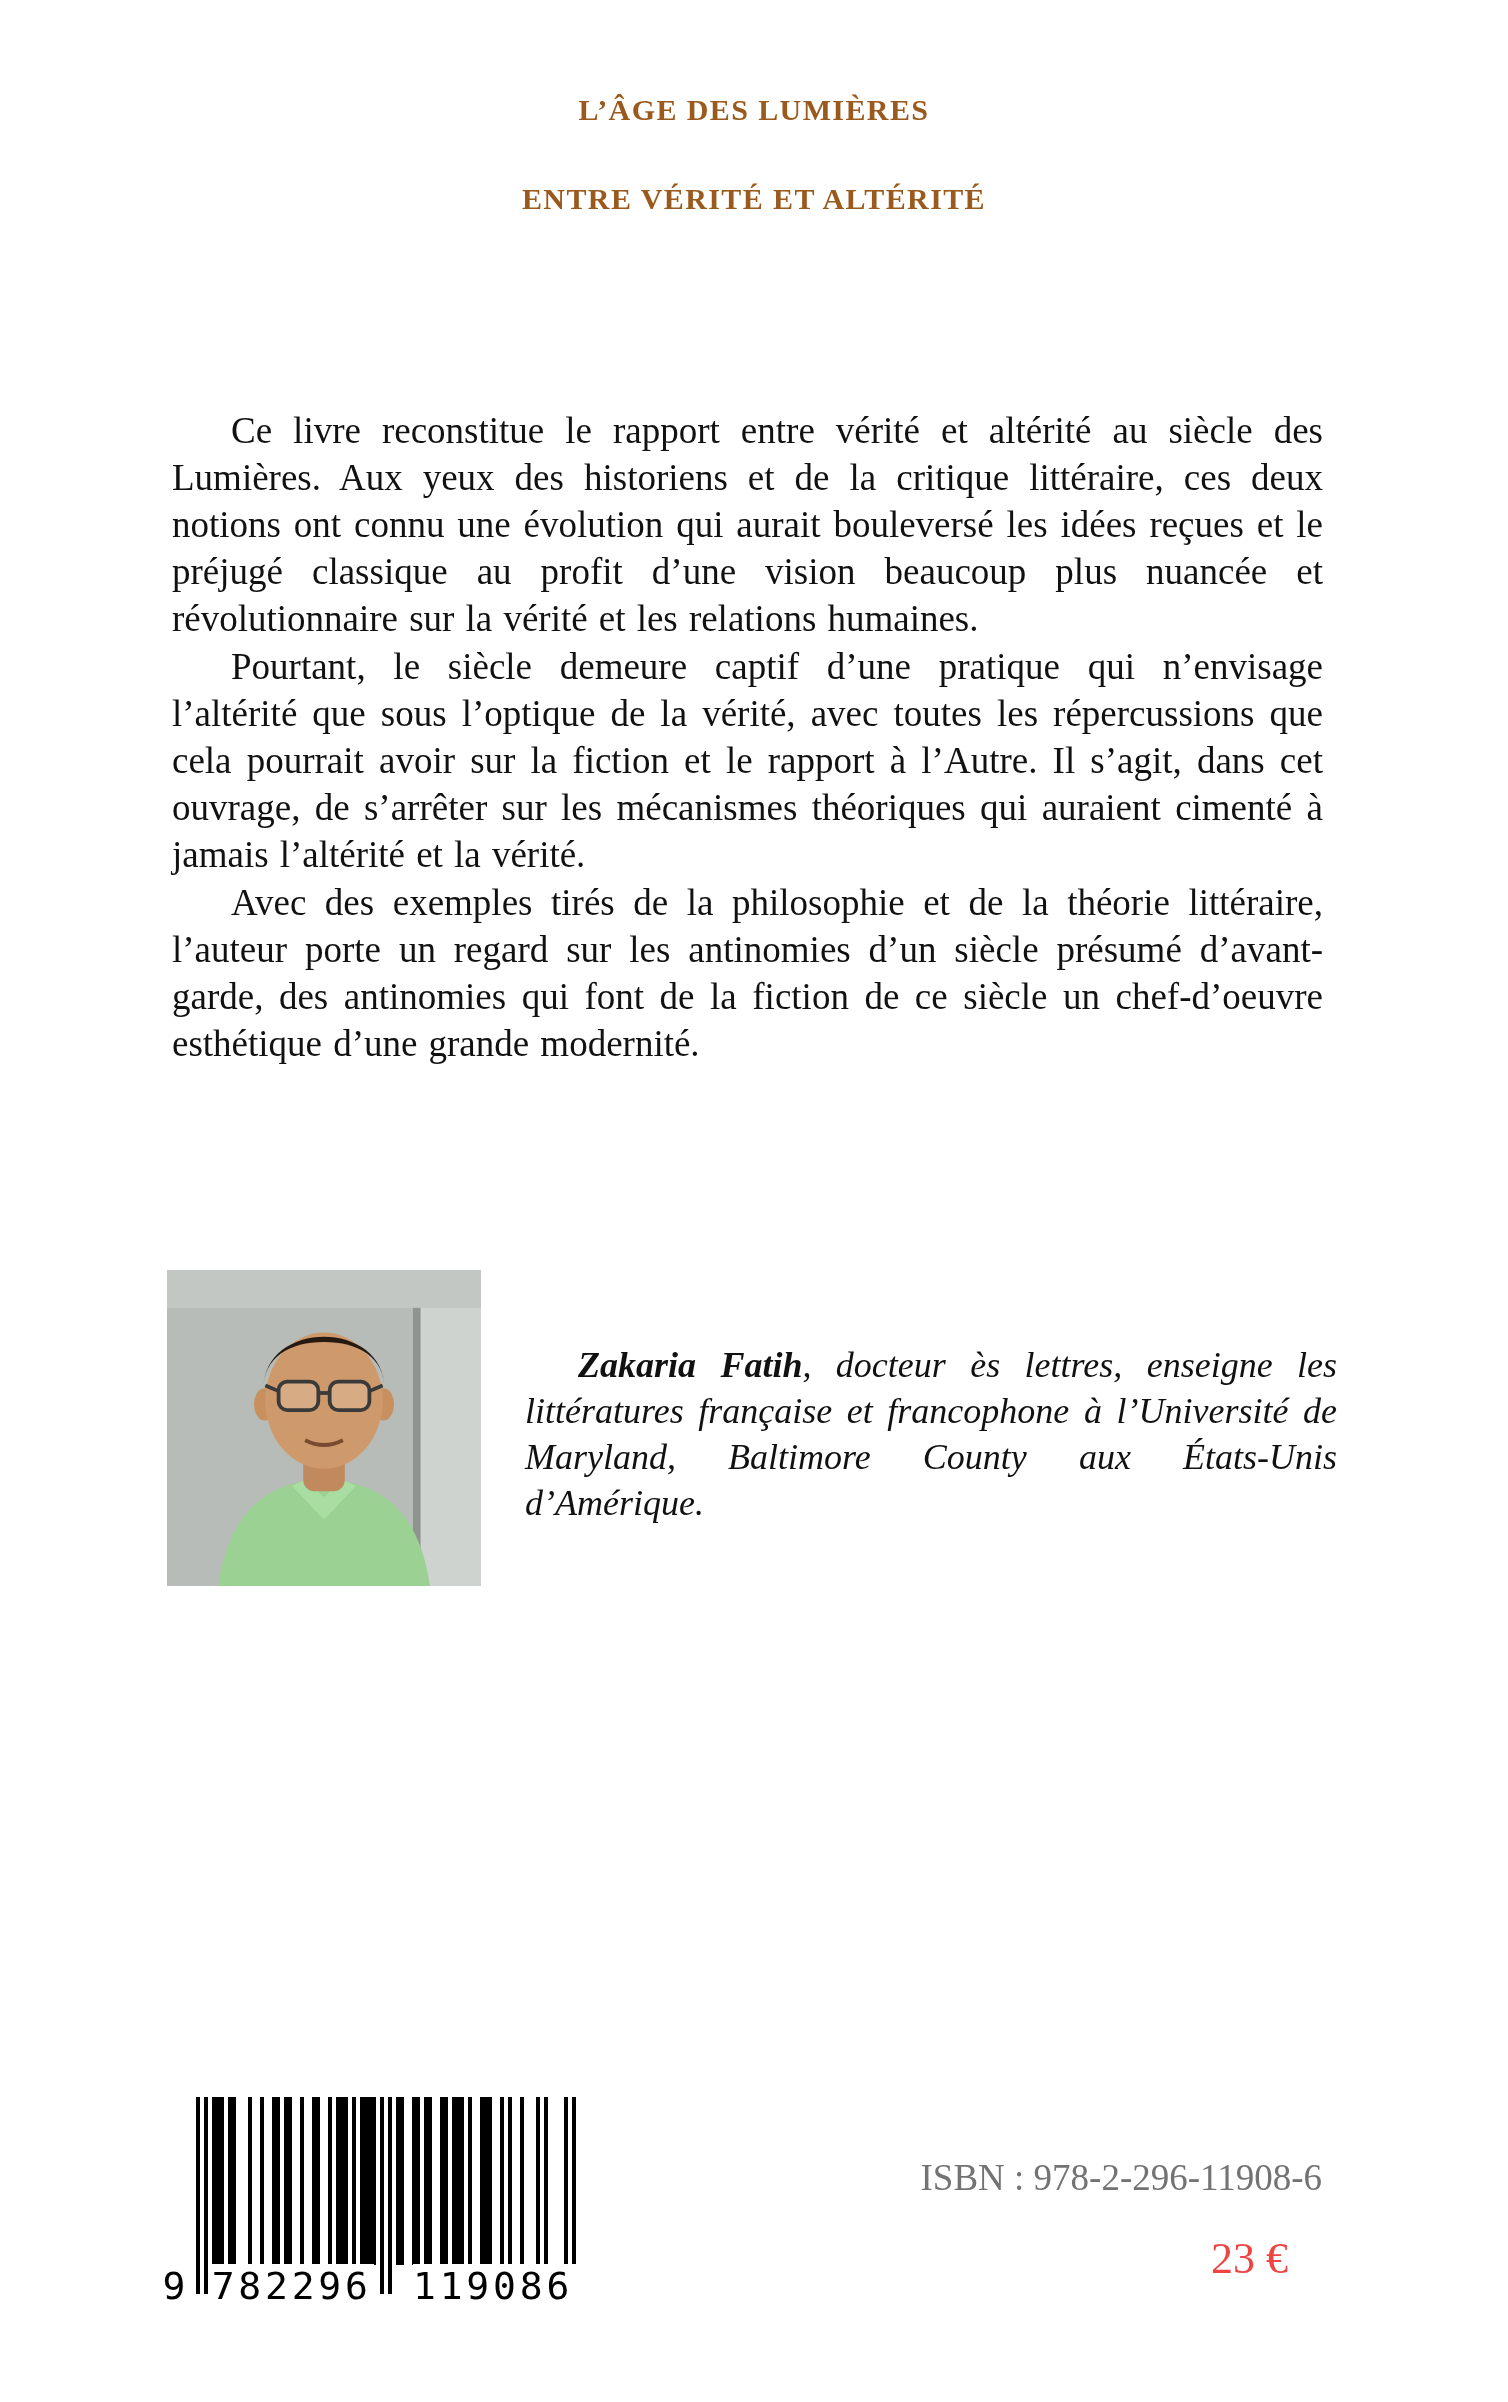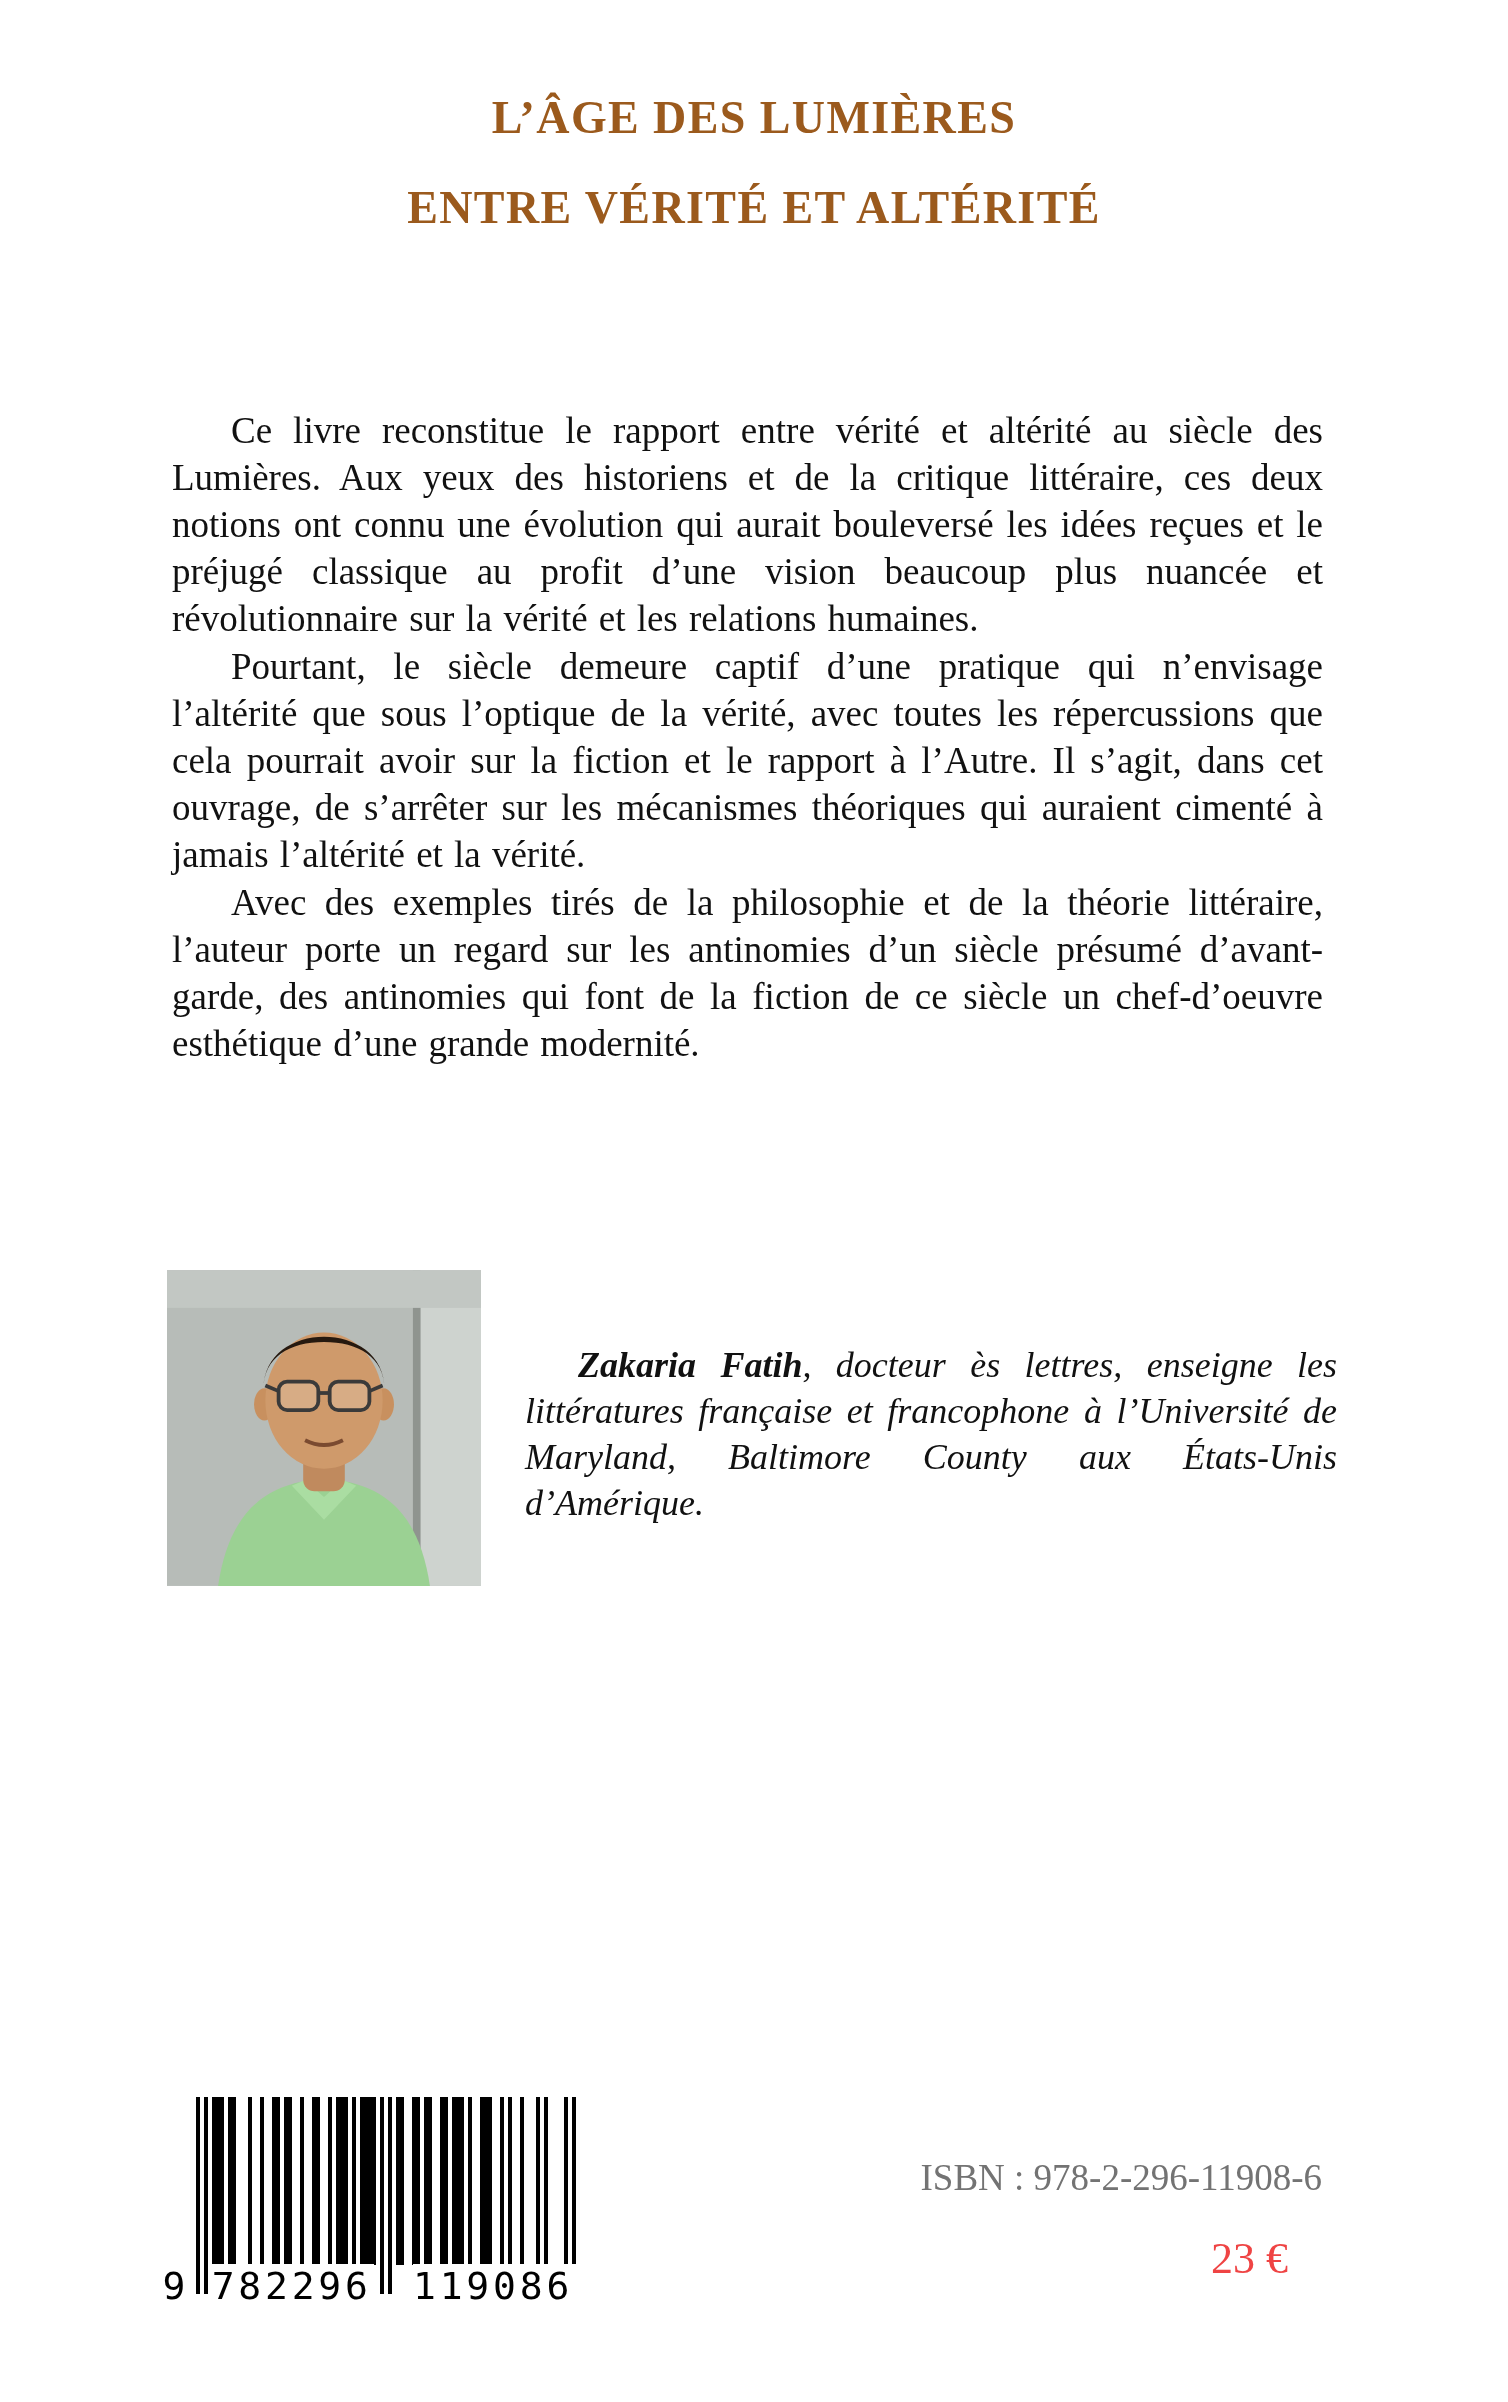--- a/index.html
+++ b/index.html
@@ -13,22 +13,22 @@
     overflow:hidden;
   }
 
   
   .title-block {
     position:absolute; top:95px; left:0; width:100%;
     text-align:center;
     color:var(--title-color, #9b5a1d);
     font-weight:bold;
   }
-  .title-line { font-size:46px; letter-spacing:1.4px; line-height:1; }
-  .title-line + .title-line { margin-top:44px; }
+  .title-line { font-size:30px; letter-spacing:1.4px; line-height:1; }
+  .title-line + .title-line { margin-top:59px; }
 
   
   .synopsis {
     position:absolute; left:171px; top:407px; width:1153px;
     font-size:37px; line-height:1.27;
     text-align:justify;
   }
   .synopsis p { margin:1px; text-indent:59px; word-spacing:1.9px; }
 
   

